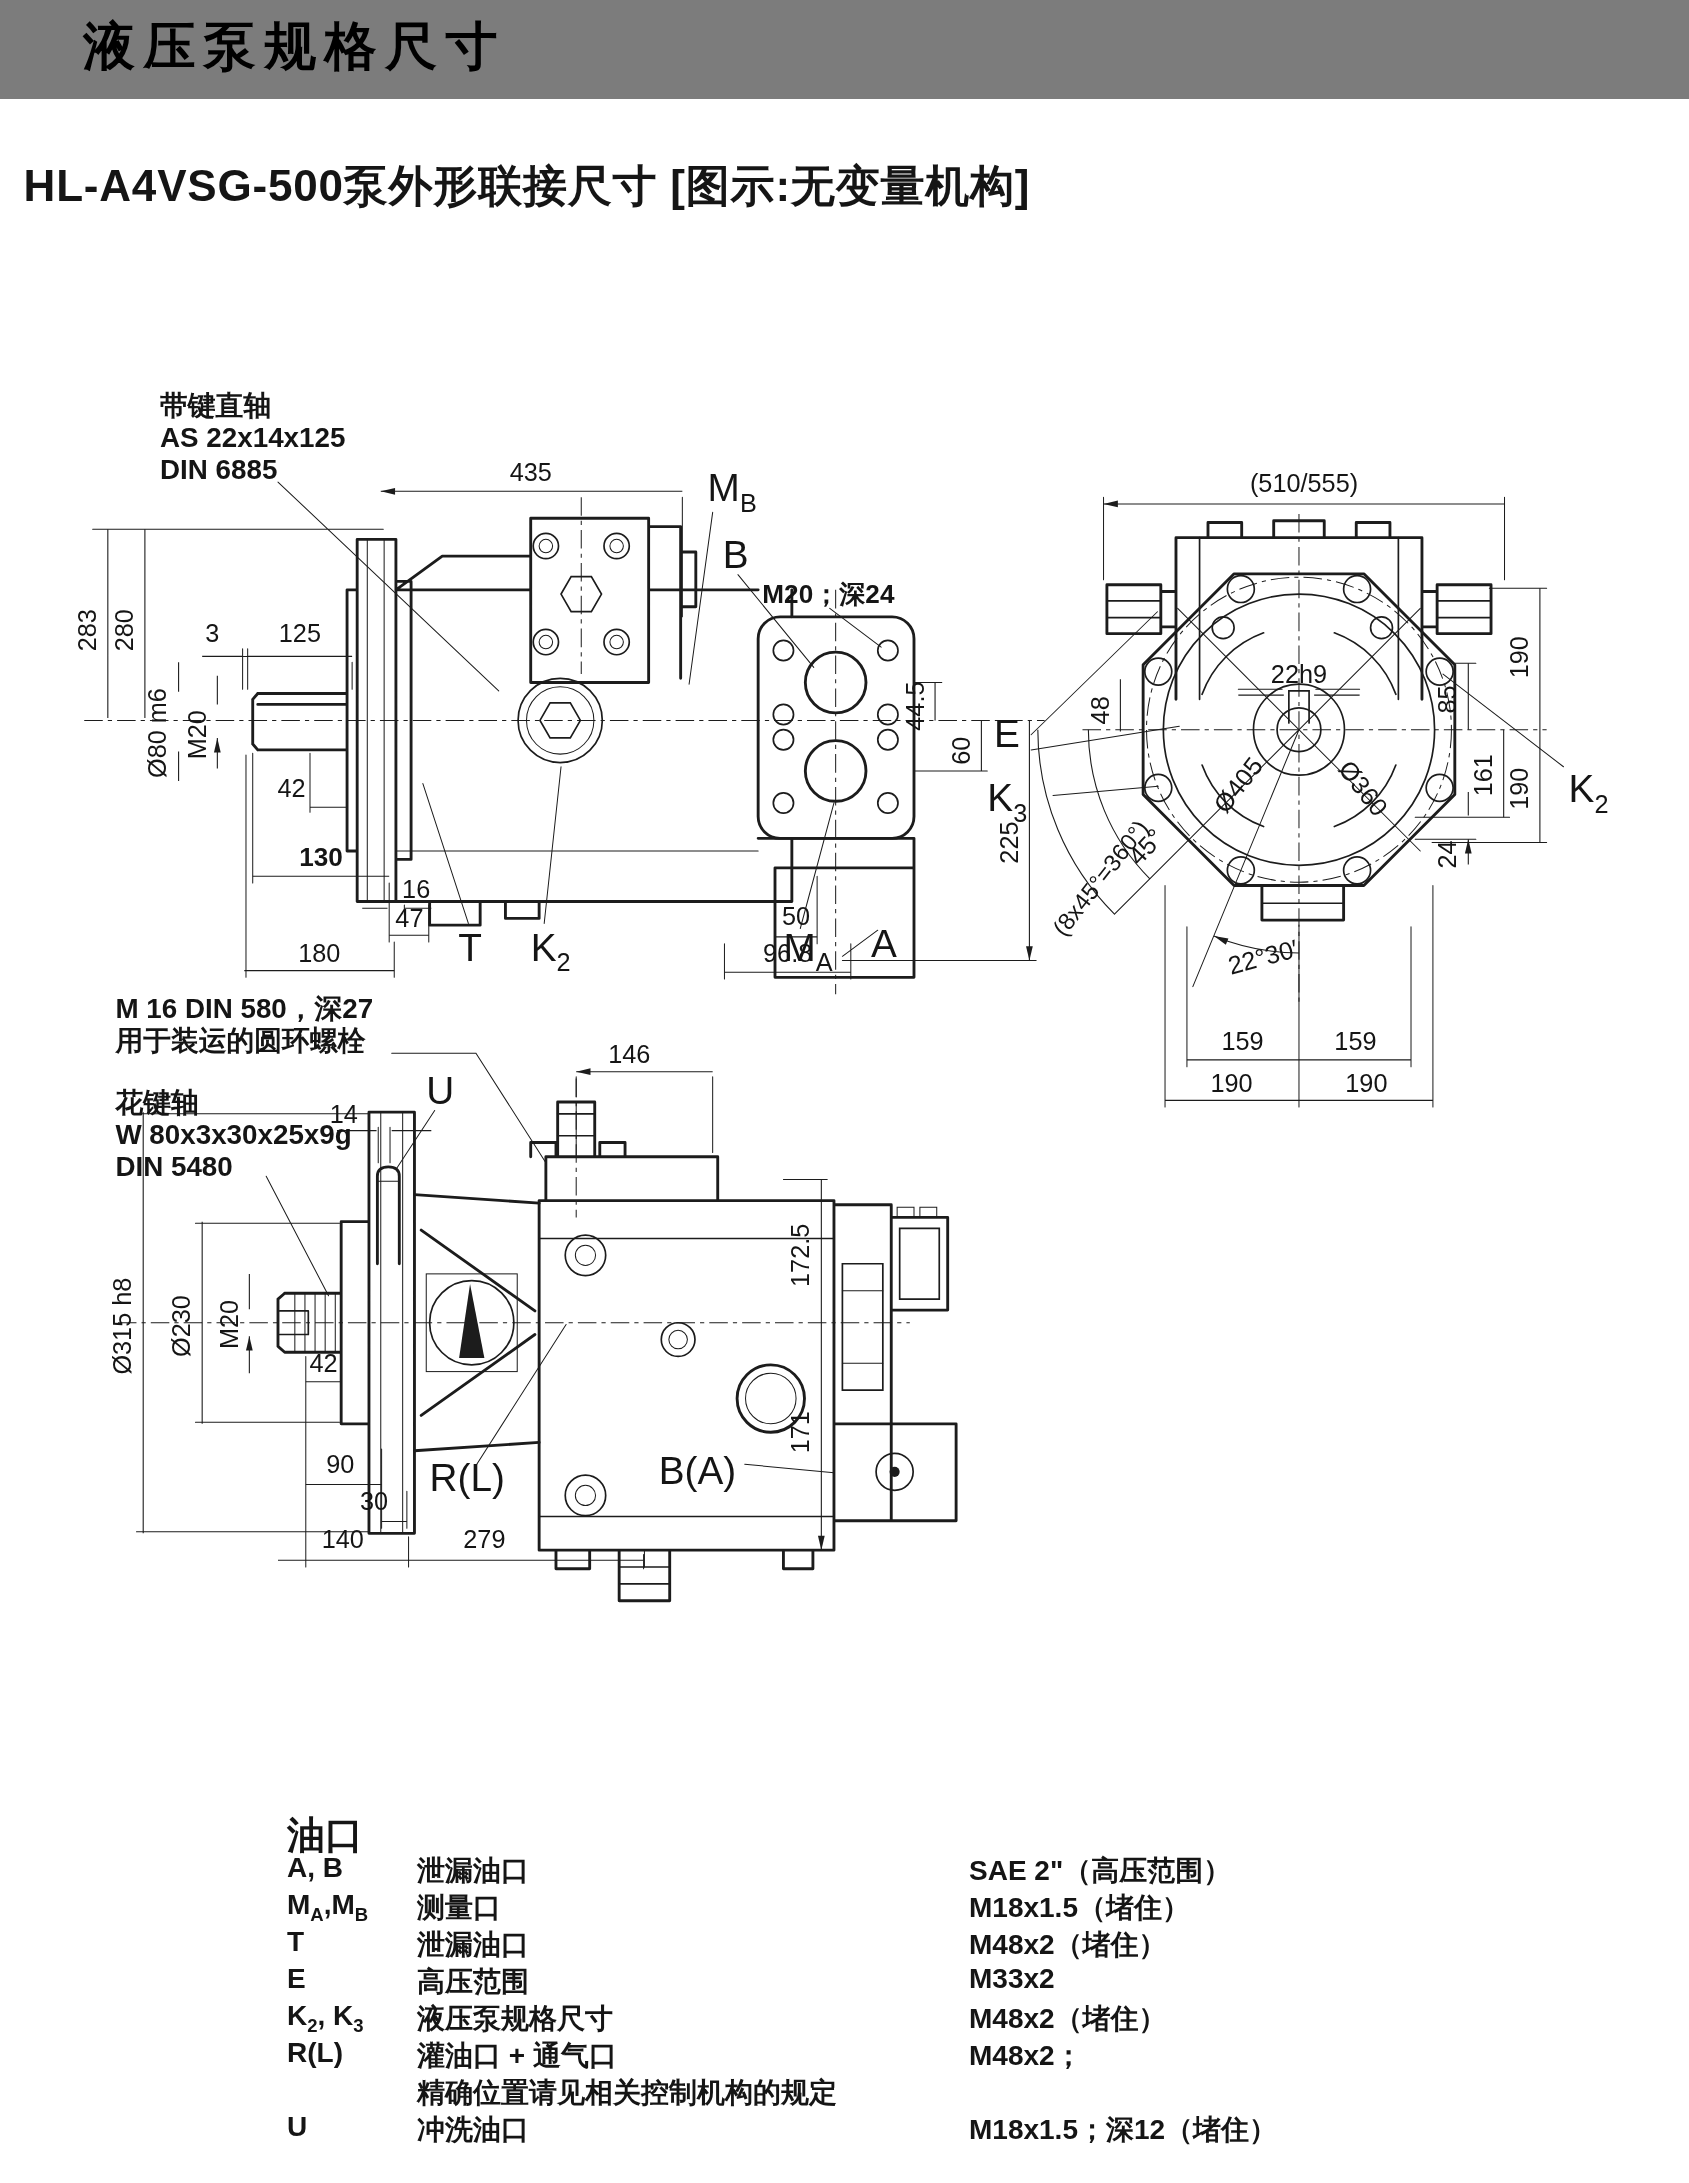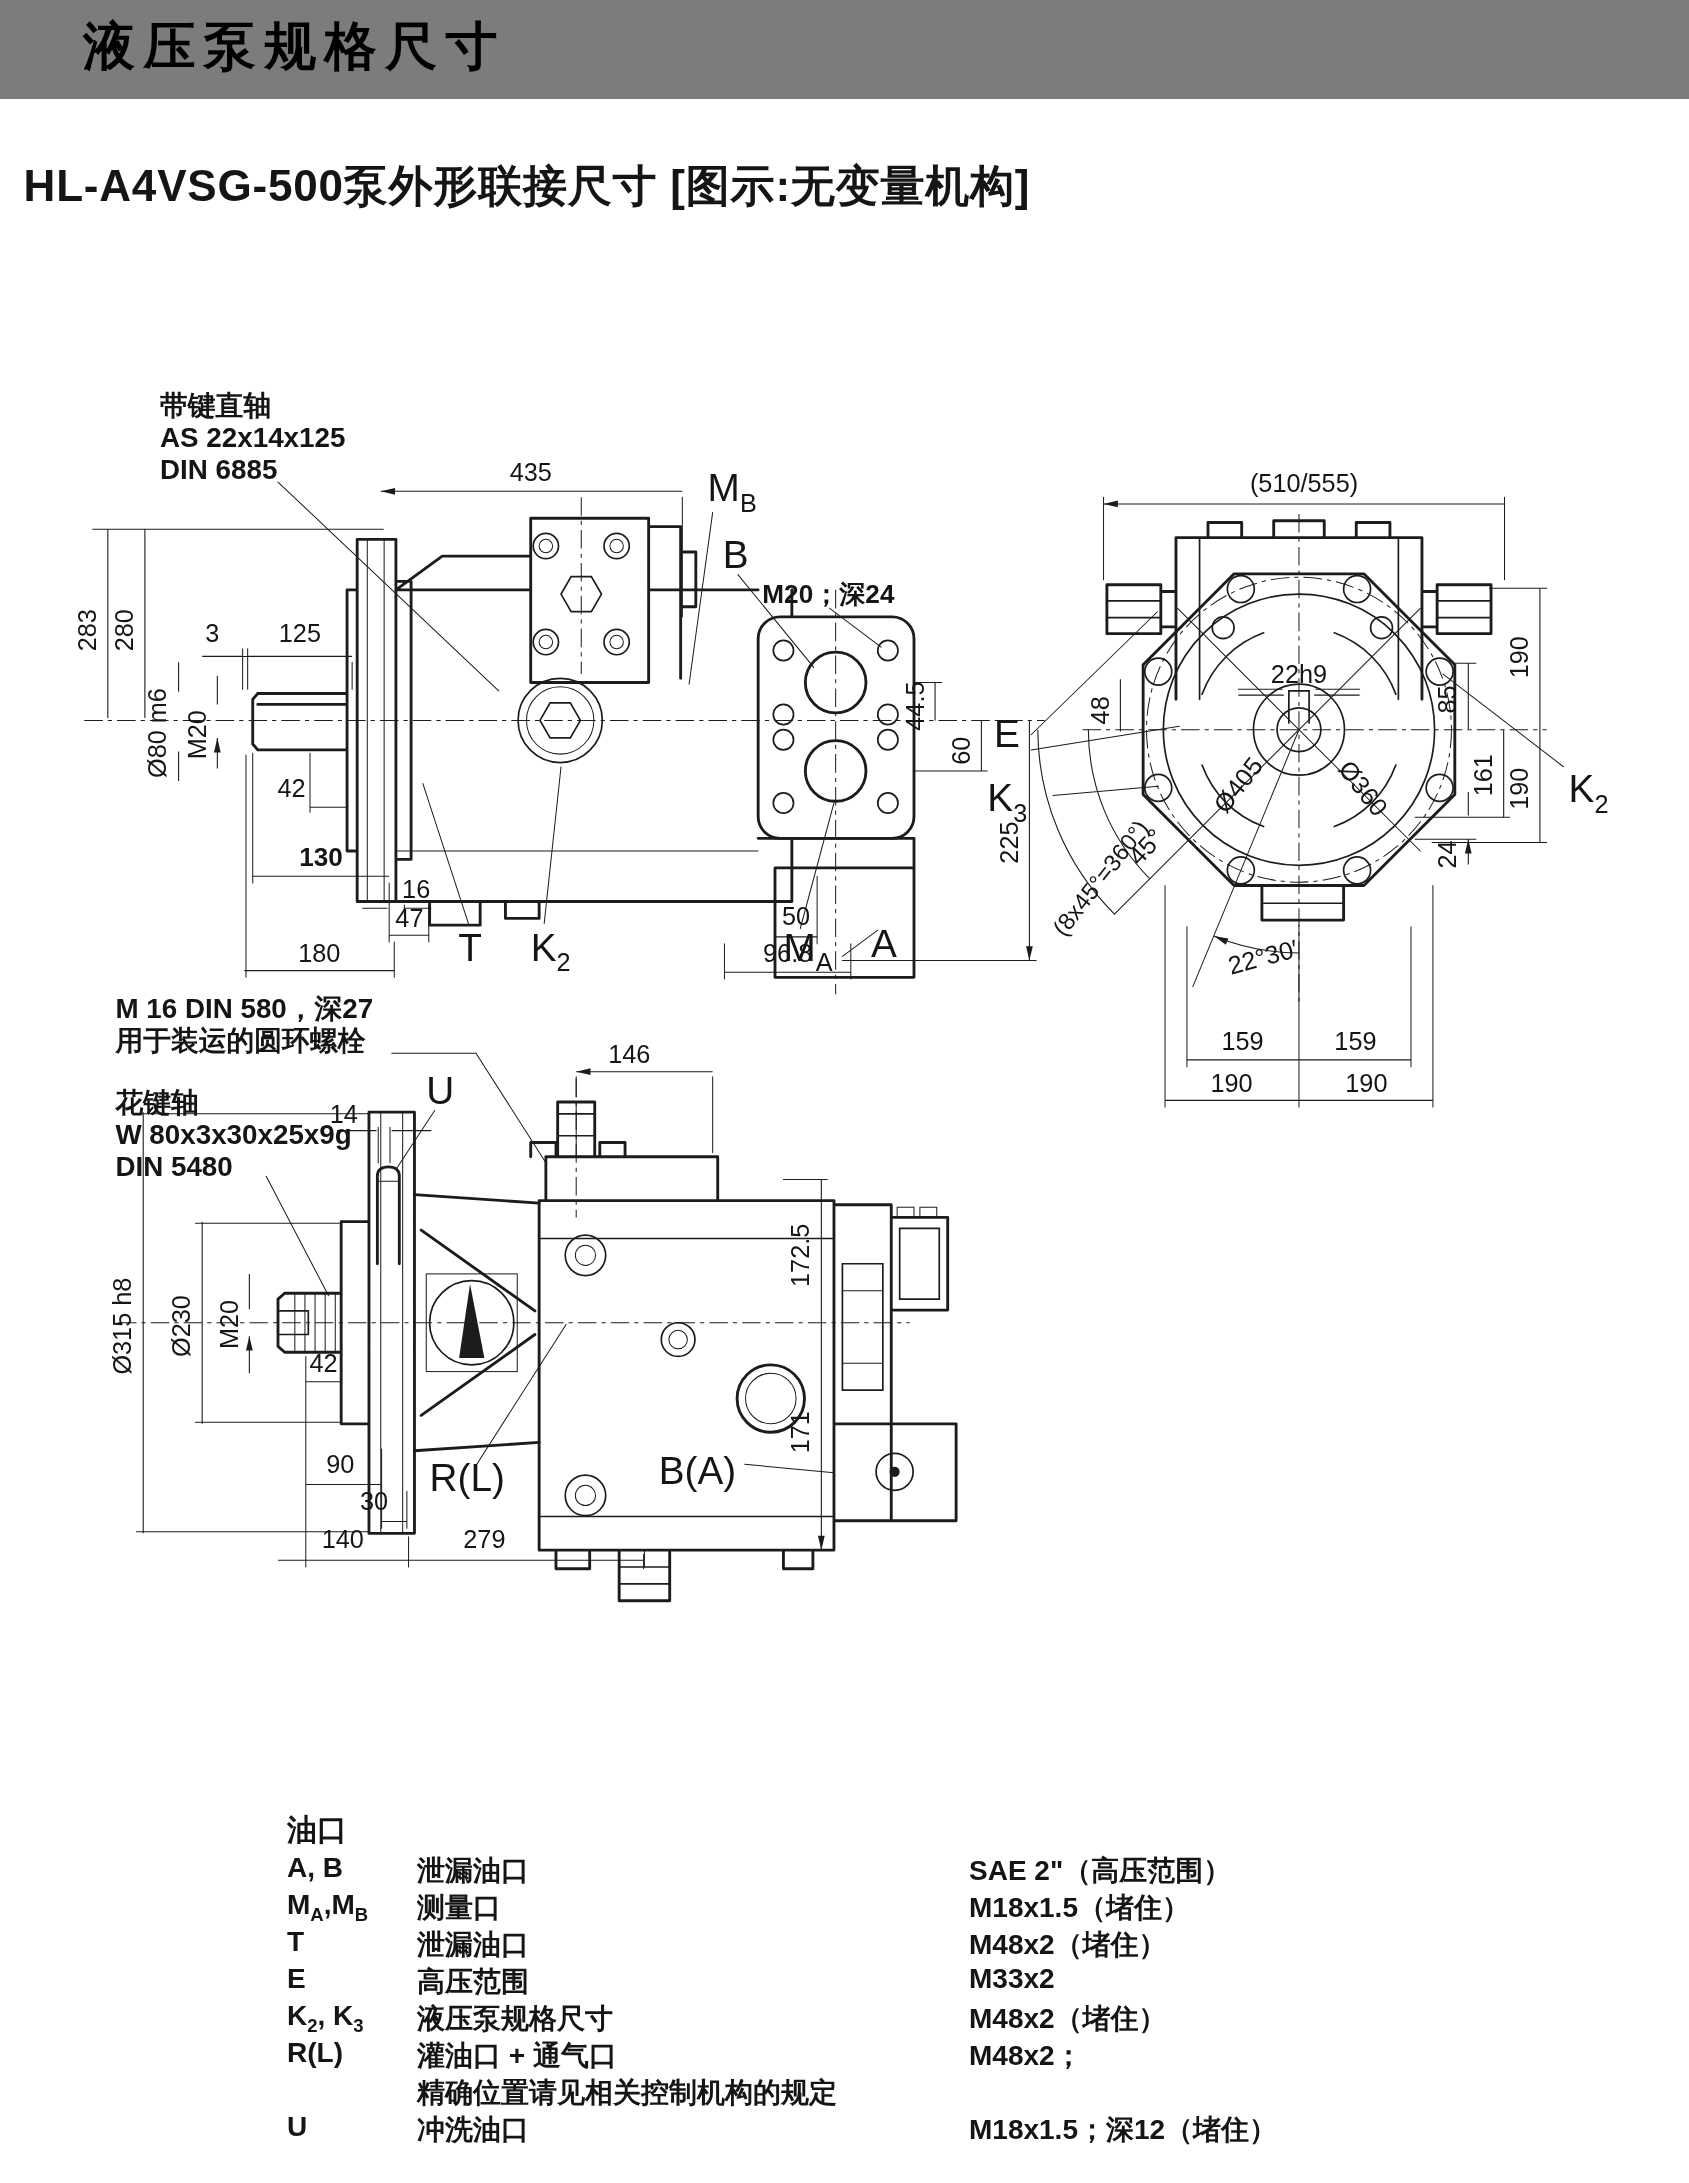--- a/index.html
+++ b/index.html
@@ -20,21 +20,21 @@
   .fillb{fill:#1c1c1c;stroke:none;}
   
   text{fill:#151515;font-family:"Liberation Sans",sans-serif;}
   .dt{font-size:30px;text-anchor:middle;}
   .dtb{font-size:31px;text-anchor:middle;font-weight:bold;}
   .nt{font-size:33px;font-weight:bold;text-anchor:start;}
   .pt{font-size:46px;text-anchor:start;}
   .pt .sub{font-size:30px;}
   
   .ports{position:absolute;left:287px;top:1810px;width:1180px;}
-  .ports-heading{font-size:30px;font-weight:bold;height:42px;}
+  .ports-heading{font-size:38px;font-weight:bold;height:42px;}
   .prow{display:flex;align-items:flex-start;height:37px;font-size:28px;font-weight:bold;}
   .pport{width:130px;flex:none;}
   .pport sub{font-size:18.5px;}
   .pdesc{width:552px;flex:none;}
   .pspec{flex:1;}
 </style>
 </head>
 <body>
 
 <div class="page">

